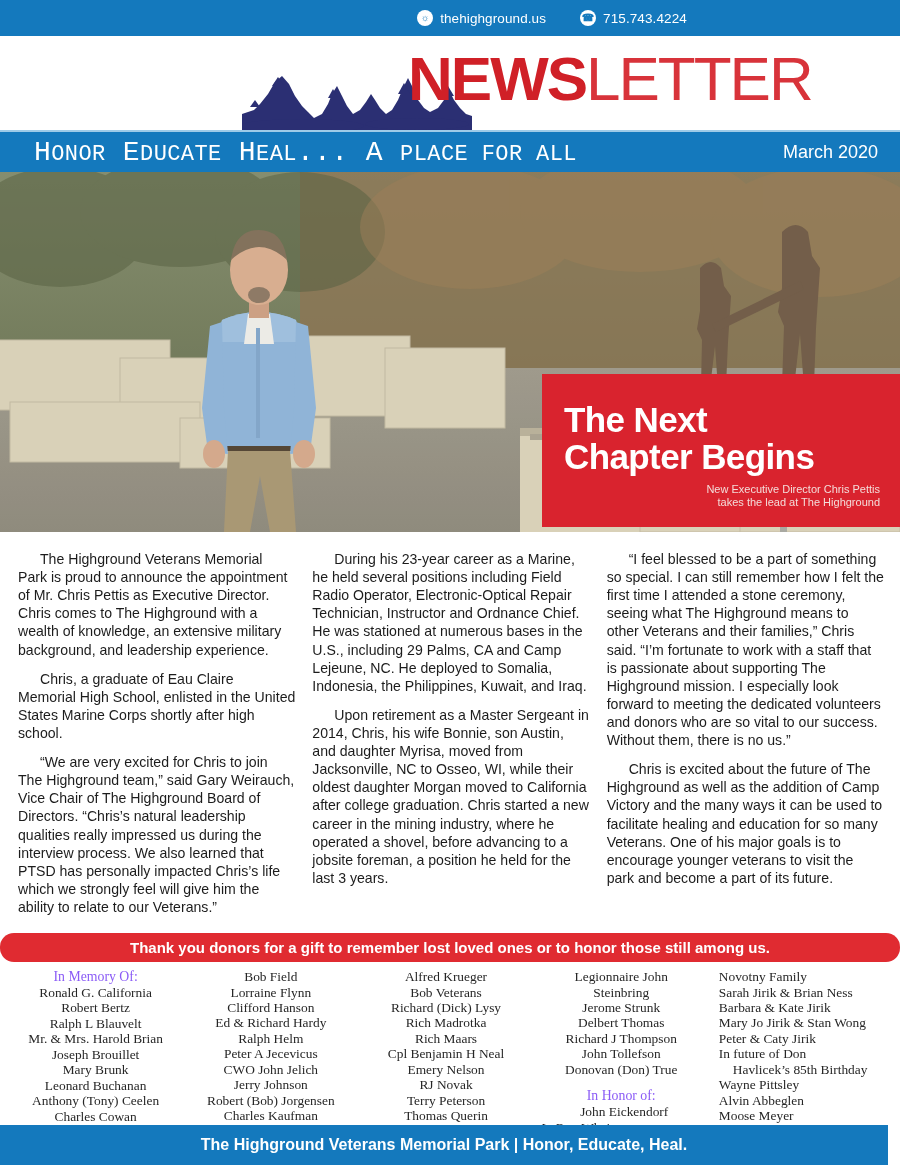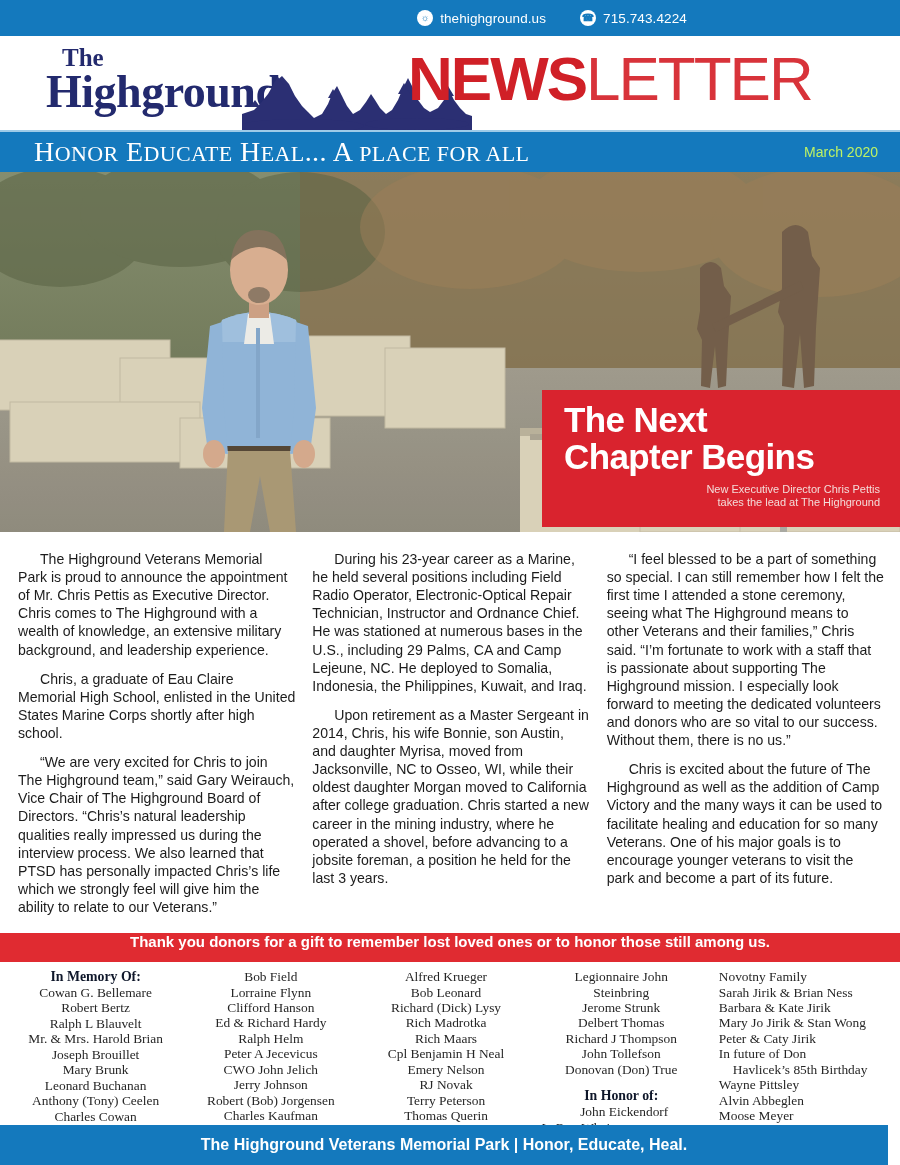--- a/index.html
+++ b/index.html
@@ -62,43 +62,43 @@
 
   
   .tagline {
     height: 40px;
     background: #1479bd;
     display: flex;
     align-items: center;
     position: relative;
   }
   .tagline .slogan {
-    font-family: Liberation Serif, serif;
+    font-family: Liberation Mono, monospace;
     color: #ffffff;
     font-size: 28px;
     letter-spacing: .4px;
     margin-left: 34px;
     white-space: nowrap;
   }
   .tagline .slogan .sc { font-size: 22px; }
   .tagline .date {
     position: absolute; right: 22px; top: 50%;
     transform: translateY(-50%);
-    color: #bef264; font-size: 14px;
+    color: #ffffff; font-size: 18px;
   }
 
   
   .hero { position: relative; height: 360px; overflow: hidden; background: #8d8c7e; }
   .hero svg { display: block; width: 900px; height: 360px; }
 
   .callout {
     position: absolute; right: 0; bottom: 5px;
     width: 358px;
     background: #d9232e;
-    padding: 12px 20px 18px 22px;
+    padding: 28px 20px 18px 22px;
     color: #ffffff;
   }
   .callout h1 {
     font-size: 35px; font-weight: bold; line-height: 1.04;
     letter-spacing: -0.6px;
   }
   .callout .sub {
     margin-top: 8px;
     font-size: 11px; line-height: 1.18;
     text-align: right;
@@ -120,45 +120,46 @@
     text-indent: 22px;
     margin-bottom: 11px;
     font-family: "Liberation Sans", sans-serif;
   }
 
   
   .donor-banner {
     margin-top: 6px;
     height: 29px;
     background: #e02b31;
-    display: flex; justify-content: center;
+    display: flex; align-items: center; justify-content: center;
     color: #ffffff;
     font-size: 15px;
     font-weight: bold;
+    border-radius: 14px;
   }
 
   
   .donors {
     display: flex;
     padding: 7px 8px 0 8px;
     background: #ffffff;
   }
   .dcol {
     flex: 1;
     font-family: "Liberation Serif", serif;
     font-size: 13.4px;
     line-height: 1.155;
     color: #262626;
     text-align: center;
     padding: 0 2px;
   }
   .dcol.left-align { text-align: left; padding-left: 10px; }
   .dcol .head {
-    color: #0f172a;
-    font-weight: bold;
+    color: #8b5cf6;
+    font-weight: normal;
     font-size: 13.8px;
     text-align: center;
   }
   .dcol .gap { height: 11px; }
   .dcol .cont { padding-left: 14px; }
 
   
   .footer {
     position: absolute; left: 0; bottom: 0;
     width: 888px; height: 40px;
@@ -178,24 +179,20 @@
       <span class="glyph">☼</span>
       <span>thehighground.us</span>
     </div>
     <div class="item">
       <span class="glyph">☎</span>
       <span>715.743.4224</span>
     </div>
   </div>
 
   <div class="masthead">
-    <div class="logo-wrap">
-      <div class="logo-the">The</div>
-      <div class="logo-high">Highground</div>
-    </div>
 
     <svg class="trees" viewBox="0 0 230 58" preserveAspectRatio="none">
       <g fill="#2b2f73">
         <path d="M0 58 L0 40 Q6 38 12 36 L18 30 L26 20 L33 8 L40 2 L47 10 L53 22 L60 32 L66 38 L72 44 L80 40 L86 30 L90 20 L95 12 L100 22 L105 32 L111 40 L118 36 L124 28 L129 20 L133 26 L138 34 L144 40 L150 36 L156 26 L161 14 L166 4 L171 14 L176 26 L182 34 L188 38 L196 34 L202 26 L207 16 L212 26 L218 34 L224 40 L230 42 L230 58 Z"></path>
         <path d="M8 33 L13 26 L18 33 Z"></path>
         <path d="M30 12 L36 3 L42 12 Z"></path>
         <path d="M86 24 L91 15 L96 24 Z"></path>
         <path d="M156 20 L162 9 L168 20 Z"></path>
         <path d="M200 22 L206 12 L212 22 Z"></path>
         <ellipse cx="60" cy="52" rx="62" ry="7"></ellipse>
@@ -338,21 +335,21 @@
   </div>
 
   <div class="donor-banner">
     <span>Thank you donors for a gift to remember lost loved ones or to honor those still among us.</span>
   </div>
 
   <div class="donors">
 
     <div class="dcol">
       <div class="head">In Memory Of:</div>
-      <div>Cowan G. Bellemare</div>
+      <div>Ronald G. California</div>
       <div>Robert Bertz</div>
       <div>Ralph L Blauvelt</div>
       <div>Mr. &amp; Mrs. Harold Brian</div>
       <div>Joseph Brouillet</div>
       <div>Mary Brunk</div>
       <div>Leonard Buchanan</div>
       <div>Anthony (Tony) Ceelen</div>
       <div>Charles Cowan</div>
       <div>Richard F Emling</div>
       <div>Dad+Oscar Felsch</div>
@@ -370,21 +367,21 @@
       <div>Jerry Johnson</div>
       <div>Robert (Bob) Jorgensen</div>
       <div>Charles Kaufman</div>
       <div>Alfred (Al) Kienast</div>
       <div>Kenneth Kraft</div>
       <div>Vilas Kraft</div>
     </div>
 
     <div class="dcol">
       <div>Alfred Krueger</div>
-      <div>Bob Leonard</div>
+      <div>Bob Veterans</div>
       <div>Richard (Dick) Lysy</div>
       <div>Rich Madrotka</div>
       <div>Rich Maars</div>
       <div>Cpl Benjamin H Neal</div>
       <div>Emery Nelson</div>
       <div>RJ Novak</div>
       <div>Terry Peterson</div>
       <div>Thomas Querin</div>
       <div>Richard &amp; Joan Raebel</div>
       <div>Donald Reynen</div>

